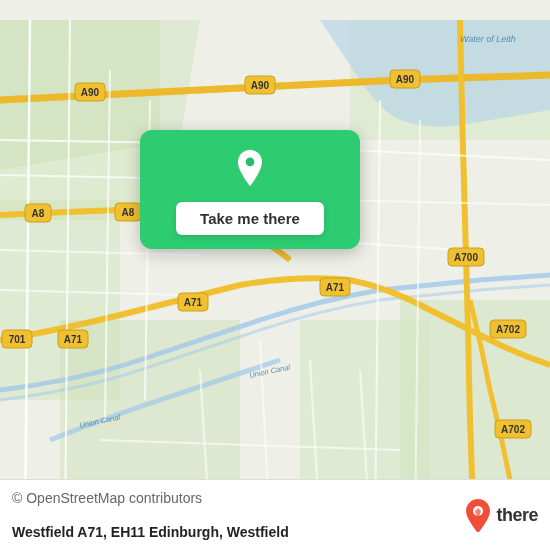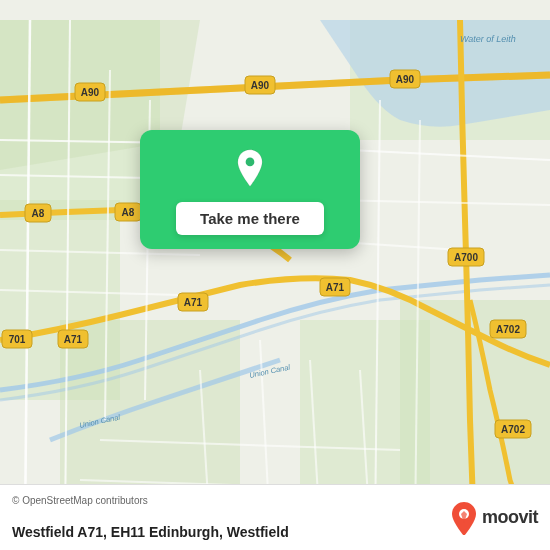--- a/index.html
+++ b/index.html
@@ -81,21 +81,21 @@
       justify-content: space-between;
       border-top: 1px solid #ddd;
     }
 
     .bottom-left {
       display: flex;
       flex-direction: column;
     }
 
     .osm-credit {
-      font-size: 10px;
+      font-size: 14px;
       color: #666;
       margin-bottom: 18px;
     }
 
     .location-title {
       font-size: 14px;
       font-weight: 700;
       color: #222;
     }
 
@@ -235,16 +235,16 @@
       <span class="location-title">Westfield A71, EH11 Edinburgh, Westfield</span>
     </div>
 
     <div class="moovit-logo">
       <svg class="moovit-icon" viewBox="0 0 28 34" xmlns="http://www.w3.org/2000/svg">
 
         <path d="M14 1C7.373 1 2 6.373 2 13c0 8 12 22 12 22s12-14 12-22C26 6.373 20.627 1 14 1z" fill="#f04e37"></path>
         <circle cx="14" cy="13" r="5" fill="white"></circle>
         <path d="M11 13 L14 10 L17 13 L14 22Z" fill="#f04e37" opacity="0.7"></path>
       </svg>
-      <span class="moovit-text">moovit</span>
+      <span class="moovit-text">there</span>
     </div>
   </div>
 </div>
 
 </body></html>

